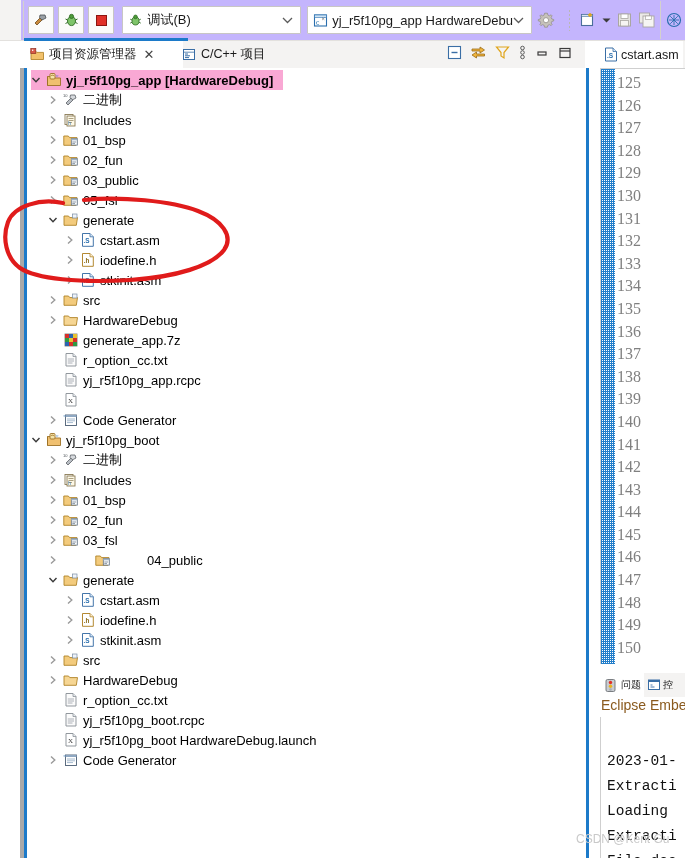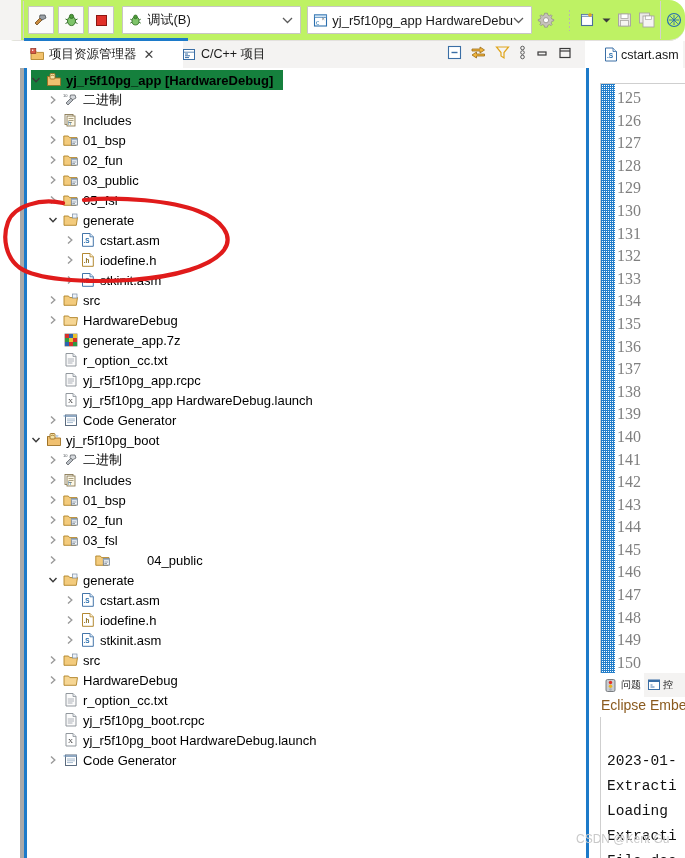--- a/index.html
+++ b/index.html
@@ -12,23 +12,23 @@
   #app {
     position: relative;
     width: 685px; height: 858px;
     background: #ffffff;
   }
 
   
   .toolbar {
     position: absolute; left: 0; top: 0;
     width: 685px; height: 40px;
-    background: #bef264;
+    background: #c4b5fd;
     border-bottom: 1px solid #e3e1de;
-    display: flex; align-items: center; border-radius: 16px;
+    display: flex; align-items: center;
   }
   .tb-leftgap { width: 24px; height: 100%; background:#f4f3f2; }
   .tb-sep-v {
     width: 1px; height: 38px; background: #d4d1cd; margin: 0 2px;
   }
   .tb-btn {
     width: 28px; height: 26px;
     border: 1px solid #c8c6c4;
     background: #fbfbfa;
     margin: 0 2px;
@@ -99,21 +99,21 @@
     position: absolute; left: 20px; top: 68px;
     width: 4px; height: 790px; background: #a9a9a9;
   }
   .tree { position: absolute; left: 4px; top: 2px; width: 550px; }
   .row {
     display: flex; align-items: center;
     height: 20px;
     font-size: 13px; color: #000000;
     white-space: nowrap;
   }
-  .row.sel { background: #15803d; }
+  .row.sel { background: #f9a8d4; }
   .arrow {
     width: 14px; text-align: center;
     color: #8a8a8a; font-size: 10px; line-height: 1;
     flex: 0 0 14px;
   }
   .arrow.open { color: #3a3a3a; }
   .ico { width: 18px; flex:0 0 18px; display: flex; justify-content: center; align-items:center; }
   .lbl { padding-left: 3px; }
   .bold { font-weight: bold; }
 
@@ -136,21 +136,21 @@
     background: #f4f3f2;
   }
   .edit-tab {
     position: absolute; left: 0; top: 0; height: 27px;
     background: #ffffff;
     display: flex; align-items: center;
     font-size: 12.5px; color: #1a1a1a;
     padding: 0 4px;
   }
   .editor {
-    position: absolute; left: 11px; top: 42px;
+    position: absolute; left: 11px; top: 27px;
     width: 85px; height: 595px;
     background: #ffffff;
     border-top: 1px solid #cfcfcf;
     border-left: 1px solid #cfcfcf;
     overflow: hidden;
   }
   .hatch {
     position: absolute; left: 0; top: 0;
     width: 14px; height: 595px;
     background-image:
@@ -640,21 +640,20 @@
         </div>
         <div class="row" style="padding-left: 17px;">
           <span class="arrow"></span>
           <span class="ico">
             <svg width="16" height="16" viewBox="0 0 16 16">
               <path d="M3 1.5 L10 1.5 L13 4.5 L13 14 L3 14 Z" fill="#ffffff" stroke="#8c9299" stroke-width="0.95"></path>
               <path d="M10 1.5 L10 4.5 L13 4.5" fill="#e7eaee" stroke="#8c9299" stroke-width="0.8"></path>
               <text x="5" y="11.3" font-size="7" font-family="Liberation Serif, serif" fill="#3b3b3b">X</text>
             </svg>
           </span>
-          <span class="lbl">yj_r5f10pg_app HardwareDebug.launch</span>
         </div>
         <div class="row" style="padding-left: 17px;">
           <span class="arrow">
             <svg width="10" height="10" viewBox="0 0 10 10">
               <path d="M3 1.5 L6.8 5 L3 8.5" fill="none" stroke="#9a9a9a" stroke-width="1.4"></path>
             </svg>
           </span>
           <span class="ico">
             <svg width="16" height="16" viewBox="0 0 16 16">
               <rect x="2.5" y="3" width="11" height="10.5" fill="#ffffff" stroke="#4a5d73" stroke-width="0.9"></rect>

